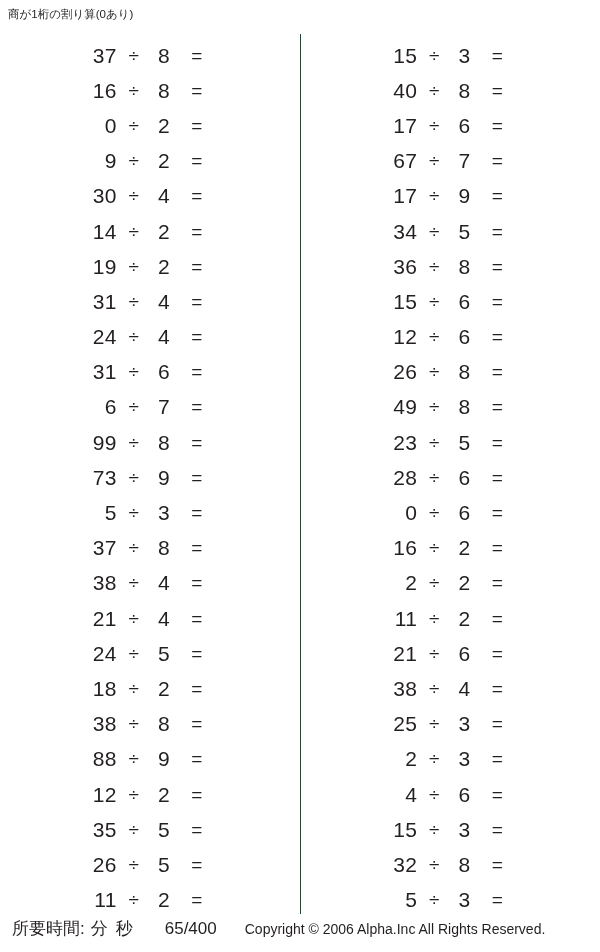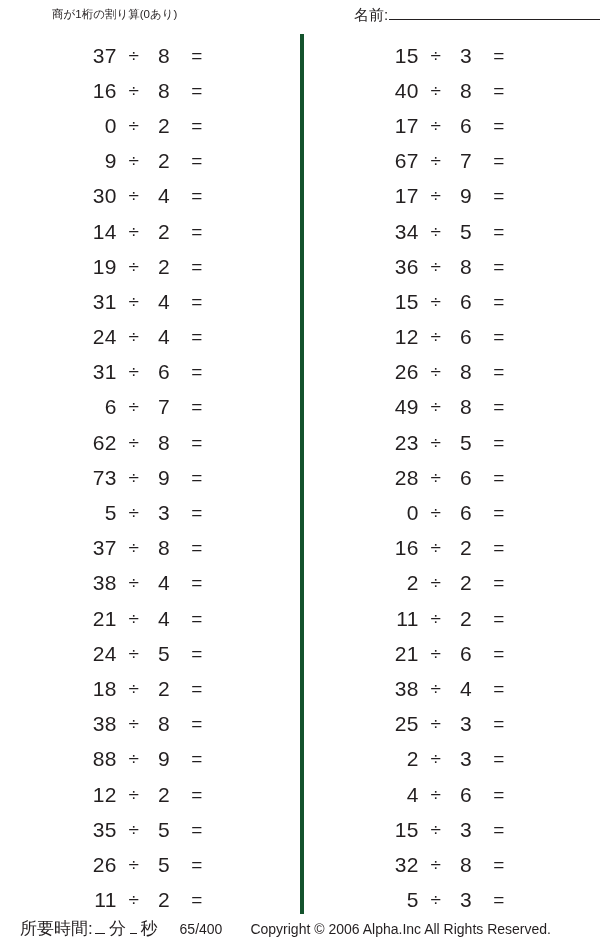--- a/index.html
+++ b/index.html
@@ -23,21 +23,20 @@
     box-sizing: border-box;
   }
 
   
   .header {
     position: absolute;
     top: 0;
     left: 0;
     width: 535px;
     height: 32px;
-    margin-left: 44px;
   }
   .worksheet-title {
     position: absolute;
     left: 8px;
     top: 7px;
     font-size: 11.5px;
     letter-spacing: 0px;
     white-space: nowrap;
   }
   .name-area {
@@ -79,21 +78,21 @@
     display: flex;
   }
   .column {
     width: 300px;
     position: relative;
     padding-top: 4px;
     box-sizing: border-box;
   }
   .column.left { }
   .column.right {
-    border-left: 4px solid #14532d;
+    border-left: 1px solid #14532d;
   }
 
   .problem {
     height: 35.2px;
     display: flex;
     align-items: center;
     justify-content: center;
     font-size: 21px;
     letter-spacing: 0.5px;
     white-space: nowrap;
@@ -117,21 +116,21 @@
   .problem .eq {
     display: inline-block;
     width: 40px;
     text-align: center;
     font-size: 19px;
   }
 
   
   .footer {
     position: absolute;
-    left: 12px;
+    left: 4px;
     bottom: 6px;
     width: 539px;
     height: 30px;
     display: flex;
     align-items: baseline;
   }
   .time-label {
     font-size: 17px;
     margin-left: 8px;
     white-space: nowrap;
@@ -148,41 +147,37 @@
     margin: 0 2px;
   }
   .time-blank2 {
     display: inline-block;
     width: 30px;
     border-bottom: 1px solid #231f20;
     height: 17px;
     margin: 0 2px;
   }
   .page-number {
-    font-size: 14px;
-    margin-left: 20px;
+    font-size: 17px;
+    margin-left: 30px;
     white-space: nowrap;
   }
   .copyright {
     font-size: 14px;
     margin-left: 28px;
     white-space: nowrap;
   }
 </style>
 </head>
 <body>
 
 <div class="sheet">
 
   <div class="header">
     <div class="worksheet-title">商が1桁の割り算(0あり)</div>
-    <div class="name-area">
-      <span class="name-label">名前:</span>
-      <span class="name-line"></span>
-    </div>
   </div>
 
   <div class="columns">
     <div class="column left" id="col-left">
         <div class="problem">
           <span class="num">37</span>
           <span class="op">÷</span>
           <span class="divisor">8</span>
           <span class="eq">=</span>
         </div>
@@ -240,21 +235,21 @@
           <span class="divisor">6</span>
           <span class="eq">=</span>
         </div>
         <div class="problem">
           <span class="num">6</span>
           <span class="op">÷</span>
           <span class="divisor">7</span>
           <span class="eq">=</span>
         </div>
         <div class="problem">
-          <span class="num">62</span>
+          <span class="num">99</span>
           <span class="op">÷</span>
           <span class="divisor">8</span>
           <span class="eq">=</span>
         </div>
         <div class="problem">
           <span class="num">73</span>
           <span class="op">÷</span>
           <span class="divisor">9</span>
           <span class="eq">=</span>
         </div>

